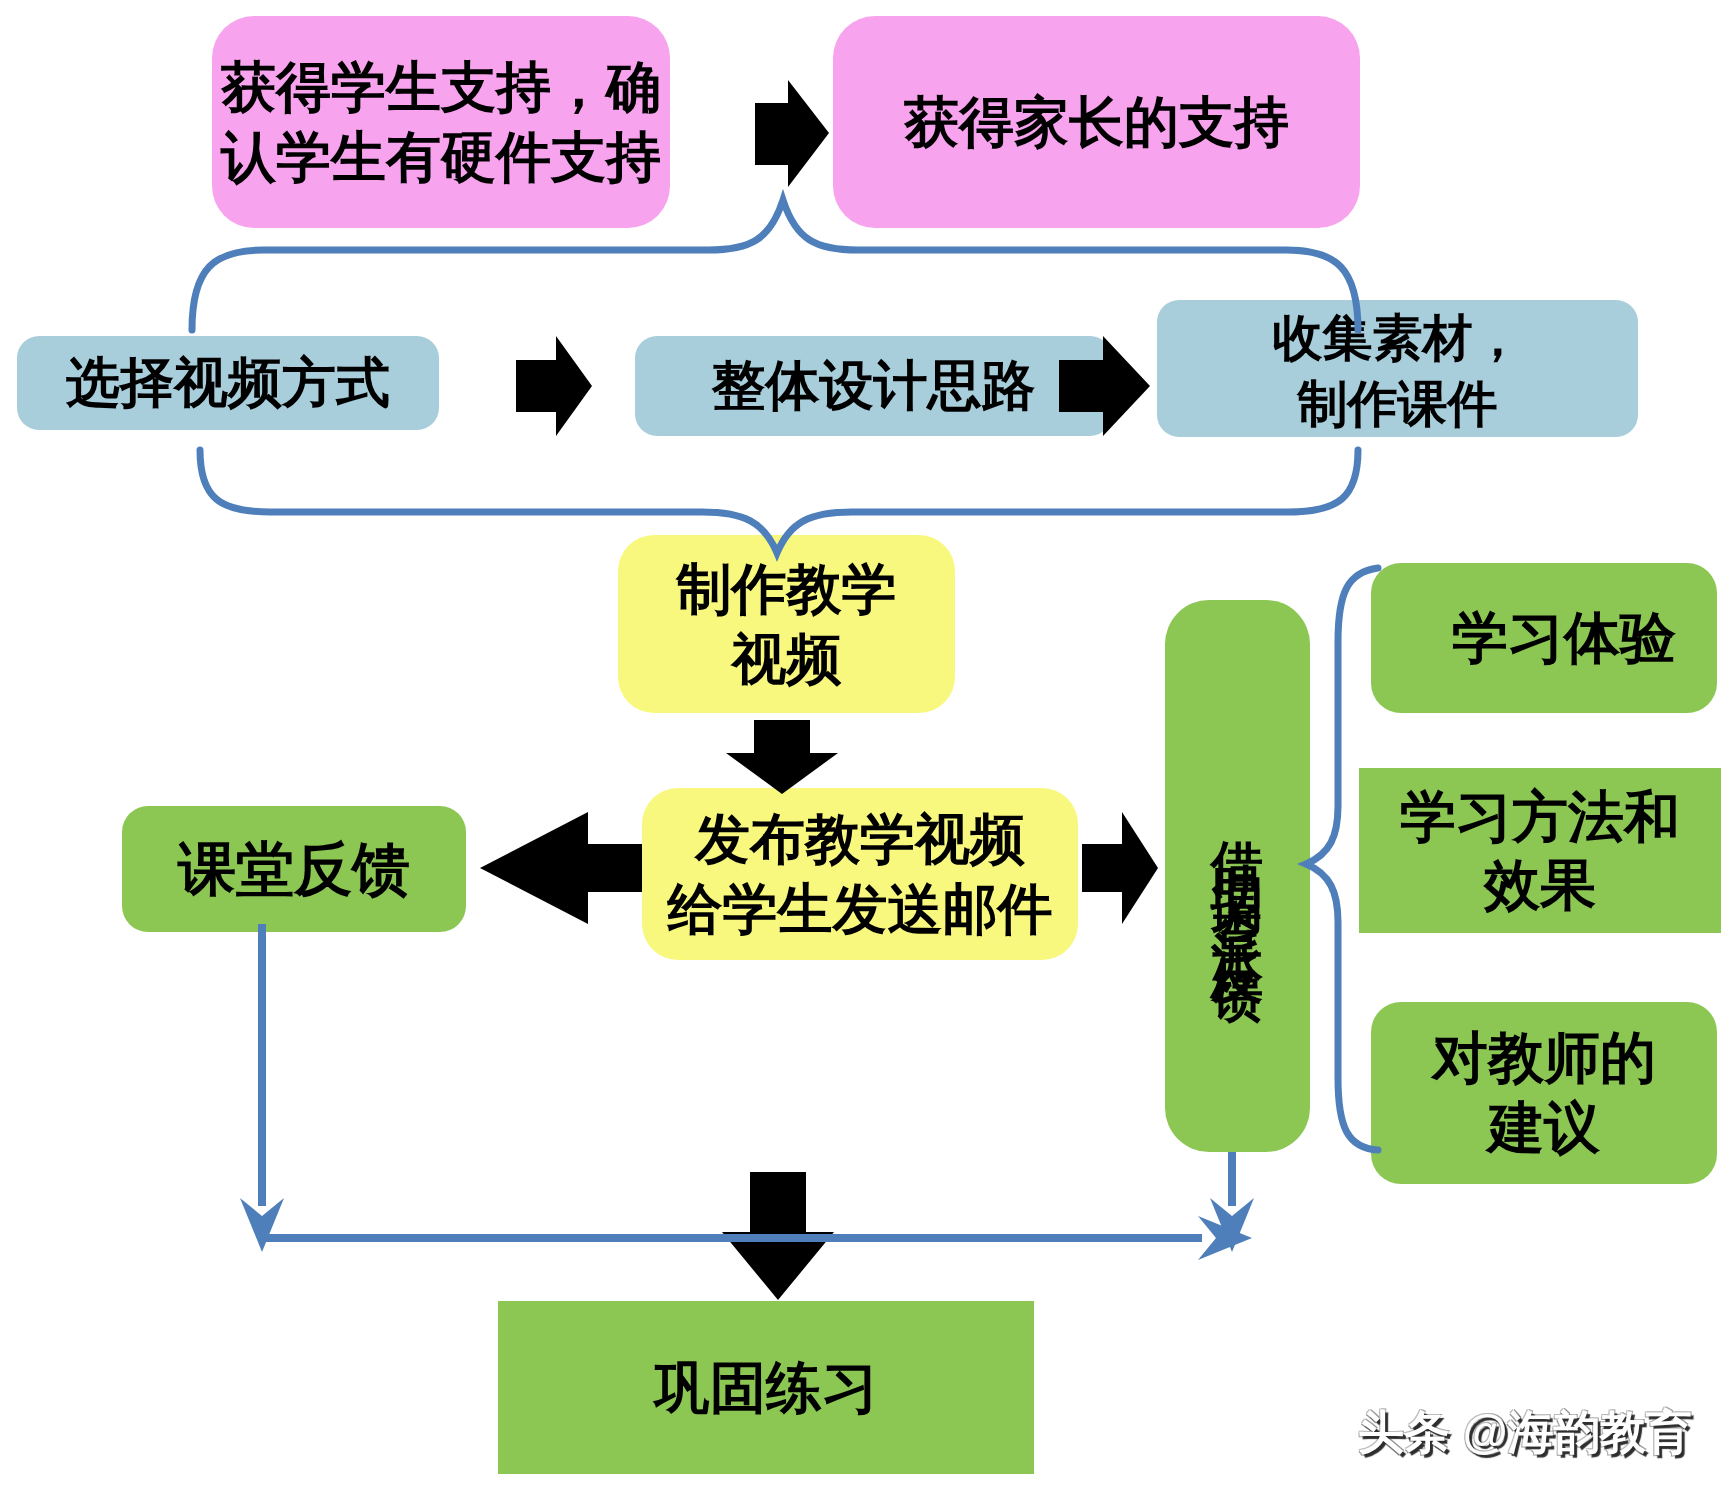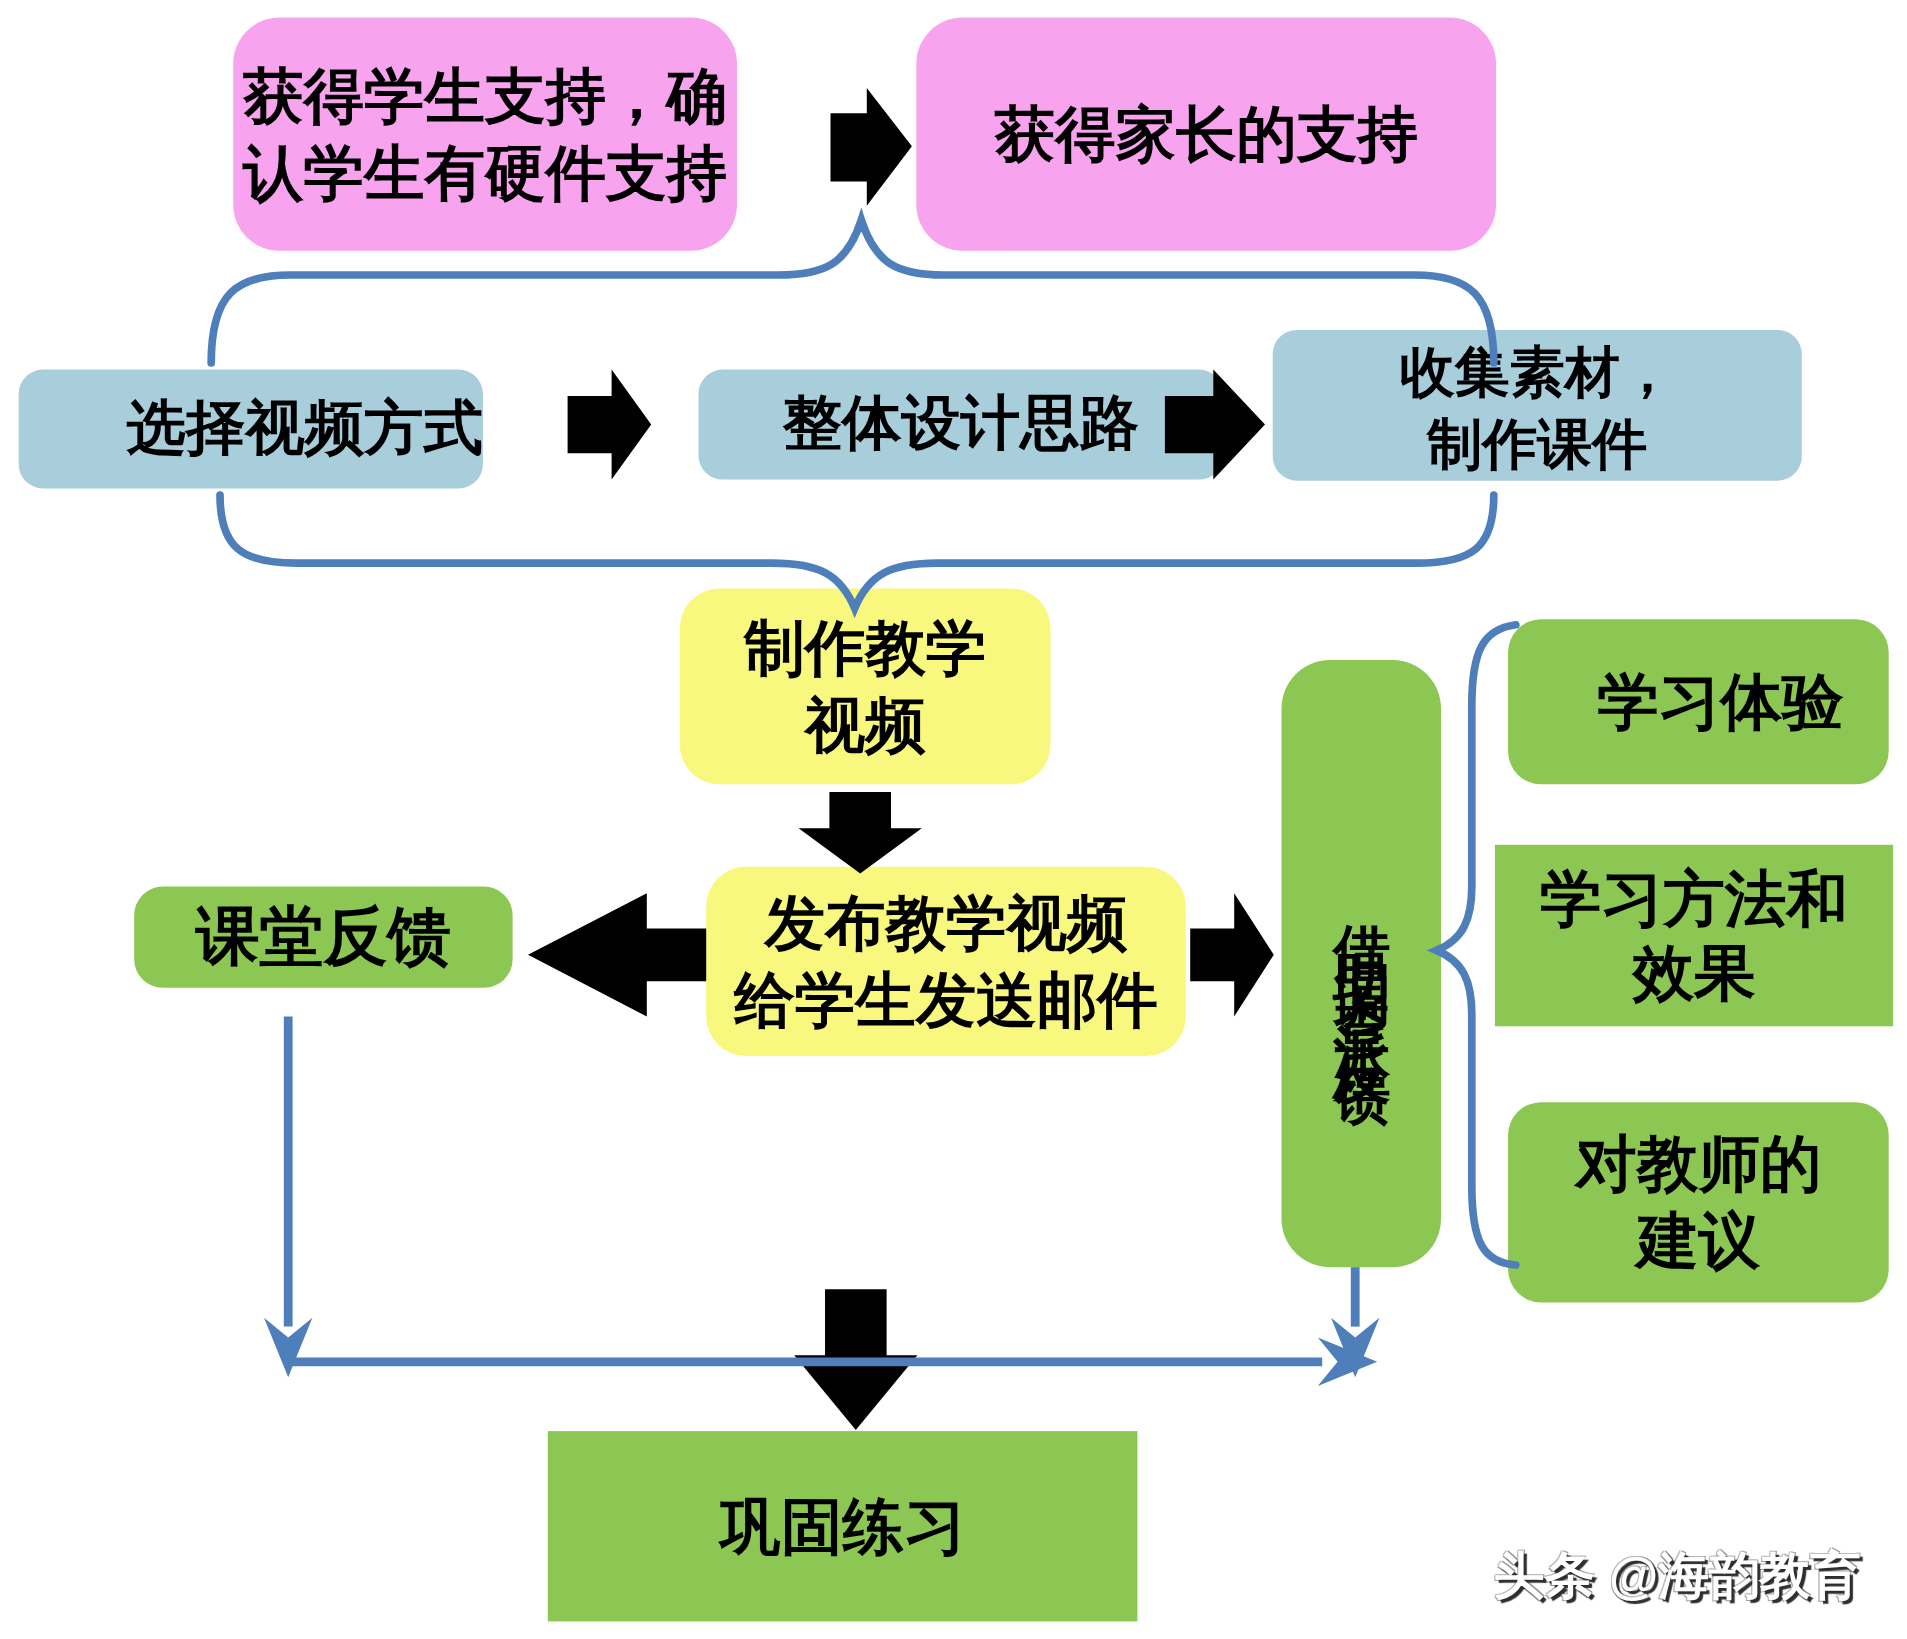--- a/index.html
+++ b/index.html
@@ -39,21 +39,21 @@
 
   <div class="node" style="left: 212px; top: 16px; width: 458px; height: 212px; border-radius: 42px; font-size: 55px; background-color: rgb(247, 163, 238);">
     <span>获得学生支持，确</span>
     <span>认学生有硬件支持</span>
   </div>
 
   <div class="node" style="left: 833px; top: 16px; width: 527px; height: 212px; border-radius: 42px; font-size: 55px; background-color: rgb(247, 163, 238);">
     <span>获得家长的支持</span>
   </div>
 
-  <div class="node" style="left: 17px; top: 336px; width: 422px; height: 108px; border-radius: 22px; font-size: 54px; background-color: rgb(169, 206, 219); align-items: flex-end;">
+  <div class="node" style="left: 17px; top: 336px; width: 422px; height: 94px; border-radius: 22px; font-size: 54px; background-color: rgb(169, 206, 219);">
     <span>选择视频方式</span>
   </div>
 
   <div class="node" style="left: 598px; top: 336px; width: 477px; height: 100px; border-radius: 22px; font-size: 54px; background-color: rgb(169, 206, 219); margin-left: 37px;">
     <span>整体设计思路</span>
   </div>
 
   <div class="node" style="left: 1157px; top: 300px; width: 481px; height: 137px; border-radius: 22px; font-size: 50px; line-height: 1.32; background-color: rgb(169, 206, 219); justify-content: flex-end;">
     <span>收集素材，</span>
     <span>制作课件</span>
@@ -62,21 +62,21 @@
   <div class="node" style="left: 618px; top: 535px; width: 337px; height: 178px; border-radius: 36px; font-size: 55px; background-color: rgb(248, 248, 127);">
     <span>制作教学</span>
     <span>视频</span>
   </div>
 
   <div class="node" style="left: 642px; top: 788px; width: 436px; height: 172px; border-radius: 36px; font-size: 55px; background-color: rgb(248, 248, 127);">
     <span>发布教学视频</span>
     <span>给学生发送邮件</span>
   </div>
 
-  <div class="node" style="left: 122px; top: 806px; width: 344px; height: 92px; border-radius: 26px; font-size: 58px; background-color: rgb(140, 199, 84); text-align: center;">
+  <div class="node" style="left: 122px; top: 806px; width: 344px; height: 126px; border-radius: 26px; font-size: 58px; background-color: rgb(140, 199, 84); text-align: center;">
     <span>课堂反馈</span>
   </div>
 
   <div class="node" style="left: 1165px; top: 600px; width: 145px; height: 552px; border-radius: 44px; font-size: 52px; background-color: rgb(140, 199, 84);">
     <span class="vertical-node">借助调查派反馈</span>
   </div>
 
   <div class="node" style="left: 1371px; top: 563px; width: 346px; height: 150px; border-radius: 30px; font-size: 56px; background-color: rgb(140, 199, 84); padding-left: 40px;">
     <span>学习体验</span>
   </div>

